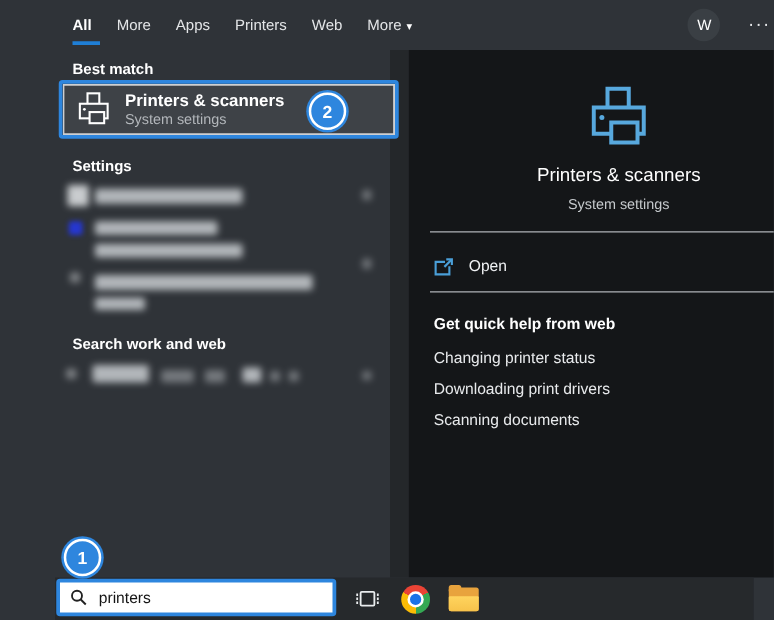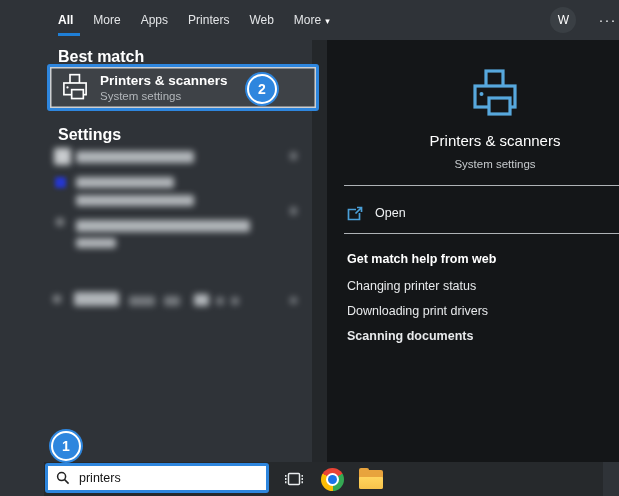--- a/index.html
+++ b/index.html
@@ -20,21 +20,21 @@
   .ellipsis { color:#e8eaec; font-size:15px; letter-spacing:1px; line-height:10px; }
   .close-x { color:#e8eaec; font-size:15px; }
 
   
   .left-panel  { position:absolute; top:40px; left:0;   width:268px; height:422px; background:#2f3338; z-index:1; }
   .gutter      { position:absolute; top:40px; left:268px; width:15px; height:422px; background:#24272a; }
   .right-panel { position:absolute; top:40px; left:283px; width:336px; height:422px; background:#141618; }
   .taskbar     { position:absolute; top:462px; left:0; width:559px; height:34px; background:#26292c; z-index:3; }
 
   
-  .section-header { position:absolute; left:14px; font-size:16px; font-weight:bold; color:#ffffff; }
+  .section-header { position:absolute; left:14px; font-size:12px; font-weight:bold; color:#ffffff; }
   .hdr-best { top:8px; }
   .hdr-settings { top:86px;text-align:center; }
   .hdr-searchweb { top:228px; }
 
   .best-match-item { position:absolute; left:3px; top:24px; width:272px; height:47px;
         background:#3e4247; border:3px solid #2e86de; border-radius:3px;
         box-shadow: inset 0 0 0 1.5px rgba(255,255,255,.75);
         display:flex; align-items:center; padding-left:12px; }
   .bm-texts { margin-left:12px; }
   .bm-title { font-size:13.5px; font-weight:bold; color:#ffffff; }
@@ -51,21 +51,21 @@
   .rp-title { position:absolute; top:92px; width:100%; text-align:center; font-size:15px; color:#ffffff; }
   .rp-sub   { position:absolute; top:118px; width:100%; text-align:center; font-size:11.5px; color:#c6cacd; }
   .rp-div   { position:absolute; left:17px; width:310px; height:1px; background:#aeb2b6; }
   .rp-div1  { top:145px; }
   .rp-div2  { top:193px; }
   .open-row { position:absolute; left:0; top:155px; width:336px; height:36px; display:flex; align-items:center;text-align:center; }
   .open-row svg { margin-left:20px; }
   .open-label { margin-left:12px; font-size:12.5px; color:#f0f2f4; }
   .help-header { position:absolute; left:20px; top:212px; font-size:12.5px; font-weight:bold; color:#ffffff; }
   .help-link { position:absolute; left:20px; font-size:12.5px; color:#e8eaec; }
-  .hl-0 { top:239px; } .hl-1 { top:264px; } .hl-2 { top:289px;font-weight:bold; }
+  .hl-0 { top:239px; } .hl-1 { top:264px; } .hl-2 { top:289px; }
 
   
   .search-box { position:absolute; left:1px; top:1px; width:224px; height:30px; background:#ffffff;
         border:3px solid #2e86de; border-radius:3px; display:flex; align-items:center; }
   .search-box svg { margin-left:8px; flex:none; }
   .search-text { margin-left:9px; font-size:12.5px; color:#141414; }
   .tb-btn { position:absolute; top:4px; width:26px; height:26px; display:flex; align-items:center; justify-content:center; }
   .btn-taskview { left:237px; }
   .btn-chrome { left:275px; }
   .btn-folder { left:314px; }
@@ -138,20 +138,21 @@
       <div class="blob" style="left:32px; top:137px; width:98px; height:11px;"></div>
       <div class="blob" style="left:32px; top:155px; width:118px; height:11px;"></div>
       <div class="blob dim" style="left:246px; top:167px; width:7px; height:8px;"></div>
     </div>
     <div>
       <div class="blob icon dim" style="left:12px; top:178px; width:8px; height:8px;"></div>
       <div class="blob" style="left:32px; top:180px; width:174px; height:12px;"></div>
       <div class="blob" style="left:32px; top:198px; width:40px; height:10px;"></div>
     </div>
 
+    <div class="section-header hdr-searchweb">Search work and web</div>
 
     <div>
       <div class="blob icon dim" style="left:9px; top:255px; width:8px; height:8px;"></div>
       <div class="blob" style="left:30px; top:252px; width:45px; height:14px;"></div>
       <div class="blob dim" style="left:85px; top:256px; width:26px; height:10px;"></div>
       <div class="blob dim" style="left:120px; top:256px; width:16px; height:10px;"></div>
       <div class="blob" style="left:150px; top:254px; width:15px; height:12px;"></div>
       <div class="blob dim" style="left:172px; top:257px; width:8px; height:8px;"></div>
       <div class="blob dim" style="left:187px; top:257px; width:8px; height:8px;"></div>
       <div class="blob dim" style="left:246px; top:257px; width:7px; height:7px;"></div>
@@ -174,21 +175,21 @@
     <div class="open-row">
       <svg width="16" height="15" viewBox="0 0 16 15">
         <path d="M9 3.5 H1.5 V13.5 H12.5 V7" fill="none" stroke="#4a9fd8" stroke-width="1.7"></path>
         <path d="M10 1.5 H14.5 V6" fill="none" stroke="#4a9fd8" stroke-width="1.7"></path>
         <path d="M14.2 1.8 L8.5 7.5" fill="none" stroke="#4a9fd8" stroke-width="1.7"></path>
       </svg>
       <span class="open-label">Open</span>
     </div>
 
     <div class="rp-div rp-div2"></div>
-    <div class="help-header">Get match help from web</div>
+    <div class="help-header">Get quick help from web</div>
     <div class="help-link hl-0">Changing printer status</div>
     <div class="help-link hl-1">Downloading print drivers</div>
     <div class="help-link hl-2">Scanning documents</div>
   </div>
 
   <div class="taskbar">
     <div class="search-box">
       <svg width="14" height="14" viewBox="0 0 14 14">
         <circle cx="5.6" cy="5.6" r="4" fill="none" stroke="#222" stroke-width="1.5"></circle>
         <path d="M8.6 8.6 L12.6 12.6" stroke="#222" stroke-width="1.5"></path>

